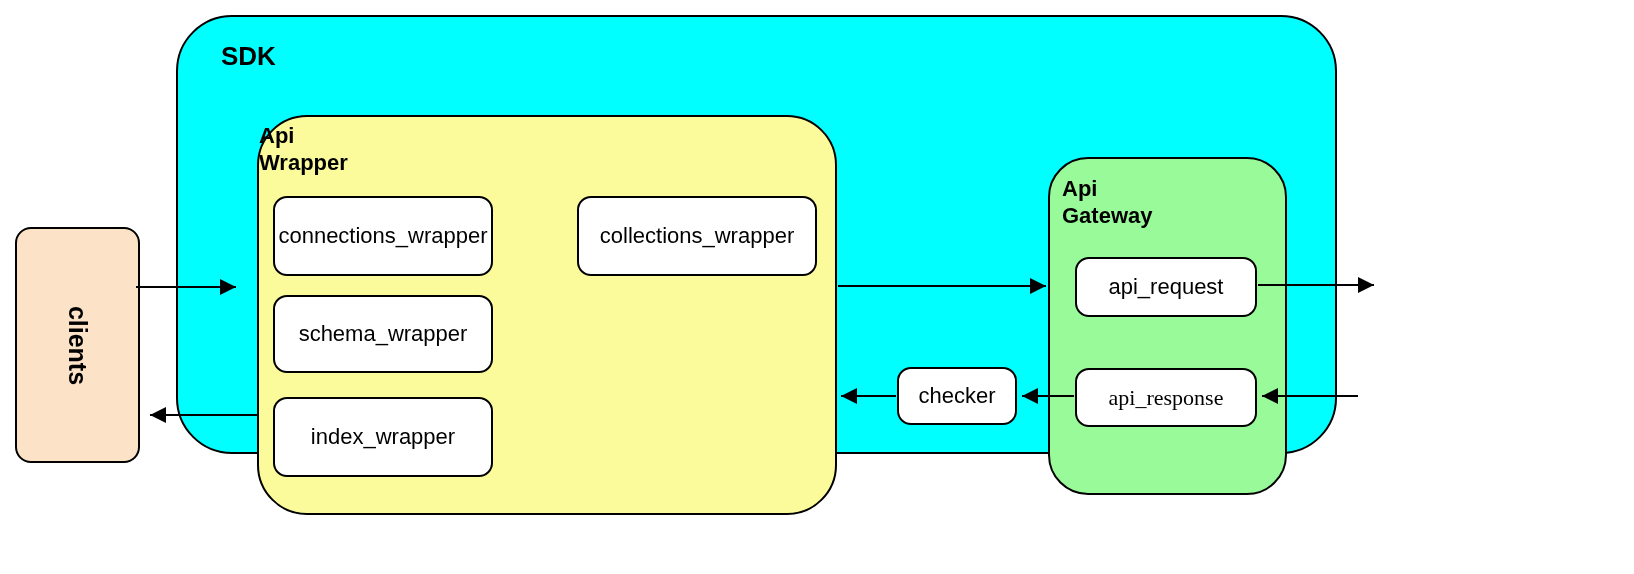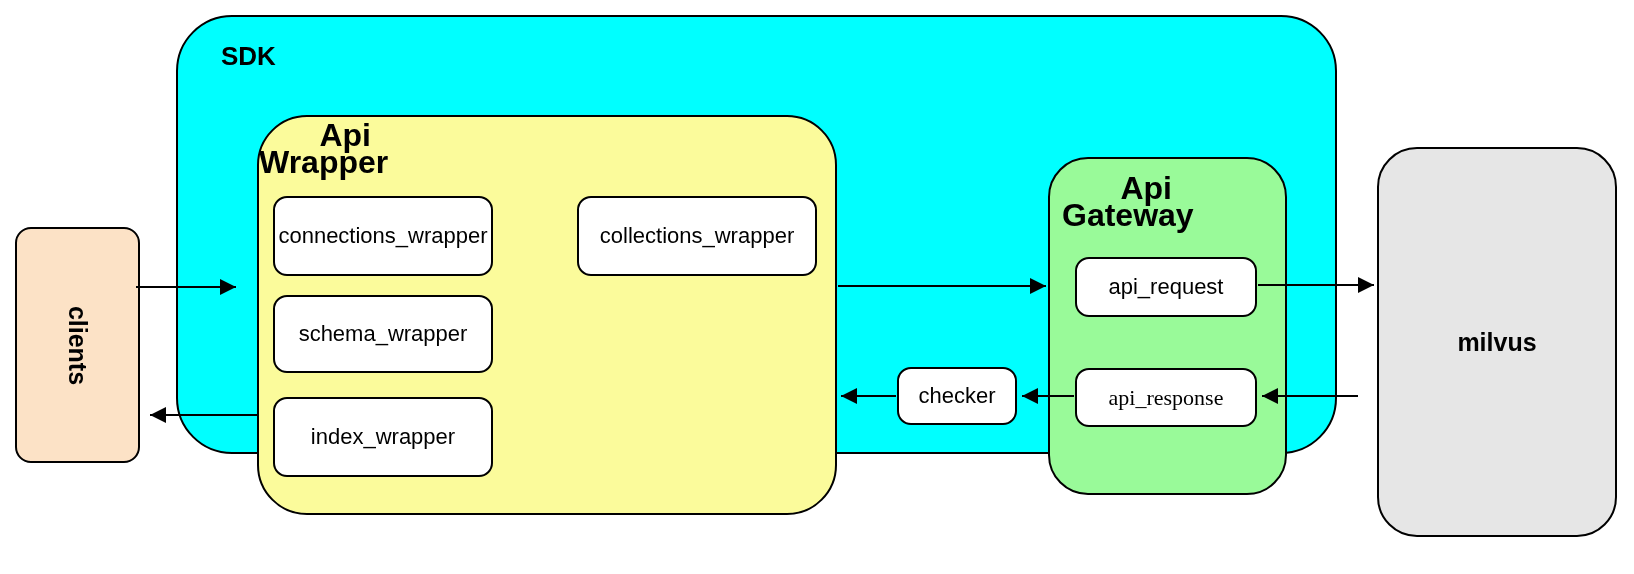--- a/index.html
+++ b/index.html
@@ -29,24 +29,24 @@
     align-items: center;
     justify-content: center;
     font-size: 22px;
     color: #000;
     white-space: nowrap;
     text-align: right;
   }
   .container-title {
     position: absolute;
     font-weight: bold;
-    font-size: 32px;
+    font-size: 22px;
     line-height: 27px;
     color: #000;
-    text-align: right;
+    text-align: left;
     white-space: pre-line;
   }
 
   
   .sdk {
     left: 176px; top: 15px;
     width: 1161px; height: 439px;
     background: var(--sdk-fill, #00ffff);
     border-radius: 56px;
   }
@@ -161,23 +161,20 @@
     <div class="node checker">checker</div>
 
     <div class="gateway container">
       <div class="container-title gateway-title"><span>Api</span><br><span>Gateway</span></div>
 
       <div class="node gw-box gw-request">api_request</div>
       <div class="node gw-box gw-response">api_response</div>
     </div>
   </div>
 
-  <div class="milvus container">
-    <span class="milvus-label">milvus</span>
-  </div>
 
   <svg class="arrows" width="1634" height="574" viewBox="0 0 1634 574" xmlns="http://www.w3.org/2000/svg">
     <defs>
       <marker id="ah" viewBox="0 0 10 10" refX="10" refY="5" markerWidth="11" markerHeight="8" orient="auto-start-reverse">
         <path d="M 0 0 L 10 5 L 0 10 z" fill="#000"></path>
       </marker>
     </defs>
     <line x1="136" y1="287" x2="236" y2="287" marker-end="url(#ah)"></line>
     <line x1="838" y1="286" x2="1046" y2="286" marker-end="url(#ah)"></line>
     <line x1="1258" y1="285" x2="1374" y2="285" marker-end="url(#ah)"></line>

